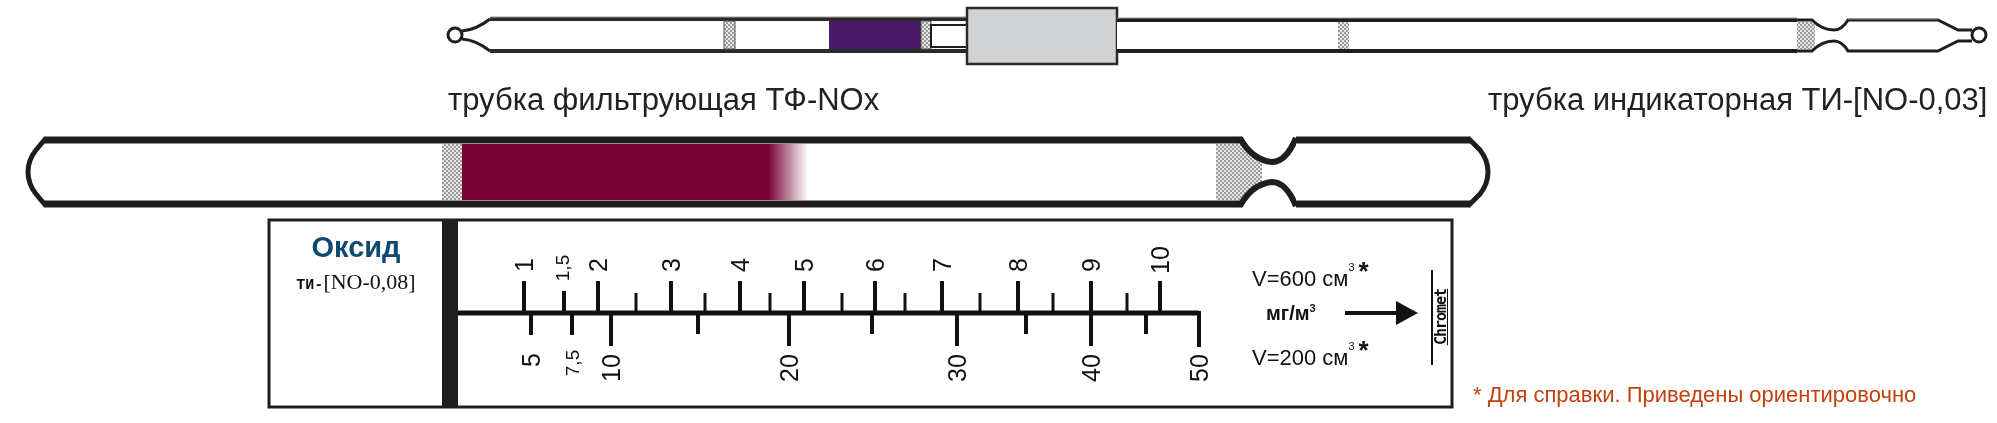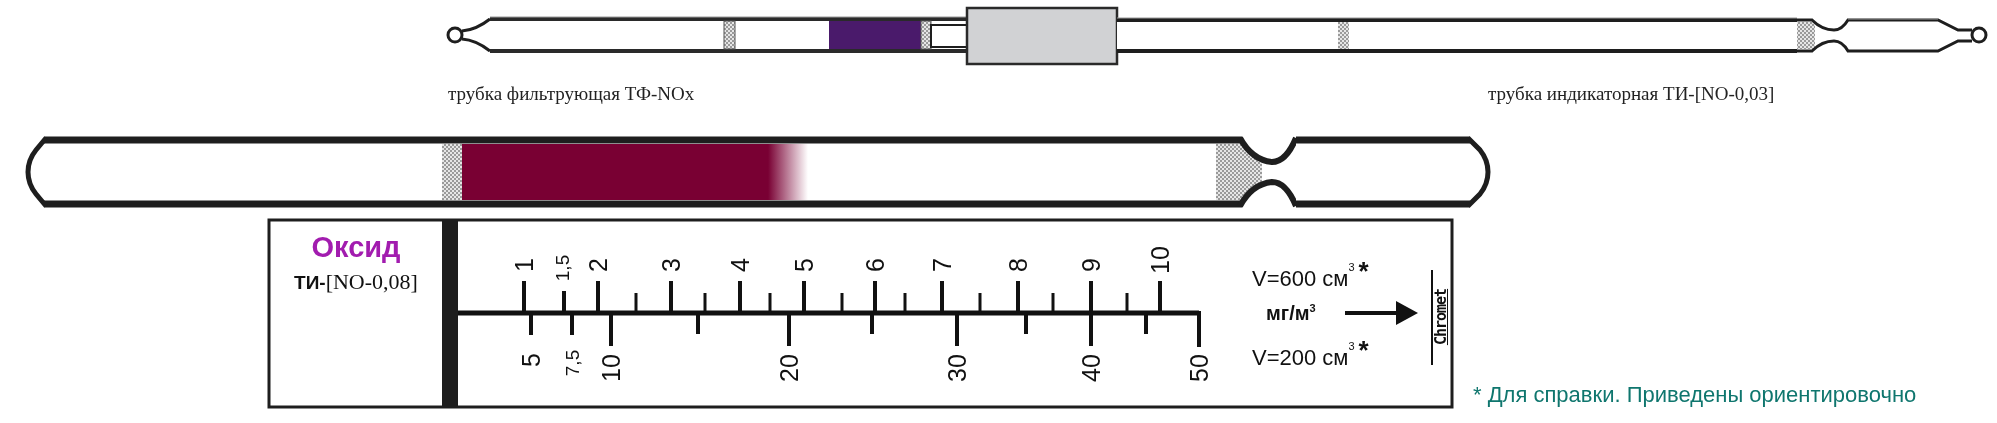--- a/index.html
+++ b/index.html
@@ -1,31 +1,31 @@
 <!DOCTYPE html>
 <html><head>
 <meta charset="utf-8">
 <style>
   html, body { margin:0; padding:0; background:#ffffff; }
   body { width:1997px; height:423px; position:relative; overflow:hidden; font-family:"Liberation Sans", sans-serif; color:#1a1a1a; }
   .abs { position:absolute; }
   svg { position:absolute; left:0; top:0; }
-  .tube-label { font-family:Liberation Serif, serif; font-size:19px; color:#222; white-space:nowrap; line-height:1; }
-  .gas-title { font-family:"Liberation Sans", sans-serif; font-weight:bold; font-size:29px; text-align:center; line-height:1.08; color:#a21caf; }
+  .tube-label { font-family:Liberation Sans, sans-serif; font-size:31px; color:#222; white-space:nowrap; line-height:1; }
+  .gas-title { font-family:"Liberation Sans", sans-serif; font-weight:bold; font-size:29px; text-align:center; line-height:1.08; color:#0c4a6e; }
   .tube-code { font-family:"Liberation Serif", serif; font-size:22px; text-align:center; color:#111; white-space:nowrap; }
-  .tube-code .pre { font-family:Liberation Sans, sans-serif; font-weight:bold; font-size:19px; }
+  .tube-code .pre { font-family:Liberation Mono, monospace; font-weight:bold; font-size:15px; }
   .vol { font-family:"Liberation Sans", sans-serif; font-size:22px; color:#111; white-space:nowrap; line-height:1; }
   .vol sup { font-size:11px; vertical-align:top; position:relative; top:-2px; }
   .vol .star { font-size:26px; font-weight:bold; position:relative; top:-6px; margin-left:4px; }
   .unit { font-family:"Liberation Sans", sans-serif; font-weight:bold; font-size:20px; color:#111; white-space:nowrap; }
   .unit sup { font-size:11px; vertical-align:top; }
   .tick-lbl { position:absolute; font-family:"Liberation Sans", sans-serif; font-size:25px; color:#111; transform:translate(-50%,-50%) rotate(-90deg); white-space:nowrap; line-height:1; }
   .tick-lbl.small { font-size:19px; }
   .logo { position:absolute; font-family:"DejaVu Sans Mono", monospace; font-weight:bold; font-size:15px; color:#111; transform:translate(-50%,-50%) rotate(-90deg); white-space:nowrap; letter-spacing:-1px; text-decoration:underline; }
-  .footnote { font-family:"Liberation Sans", sans-serif; font-size:22px; color:#0f766e; white-space:nowrap; line-height:1; }
+  .footnote { font-family:"Liberation Sans", sans-serif; font-size:22px; color:#c2410c; white-space:nowrap; line-height:1; }
 </style>
 </head>
 <body>
 
 <svg width="1997" height="423">
   <defs>
     <pattern id="checker" width="4" height="4" patternUnits="userSpaceOnUse">
       <rect width="4" height="4" fill="#e6e6e6"></rect>
       <rect width="2" height="2" fill="#9a9a9a"></rect>
       <rect x="2" y="2" width="2" height="2" fill="#9a9a9a"></rect>

